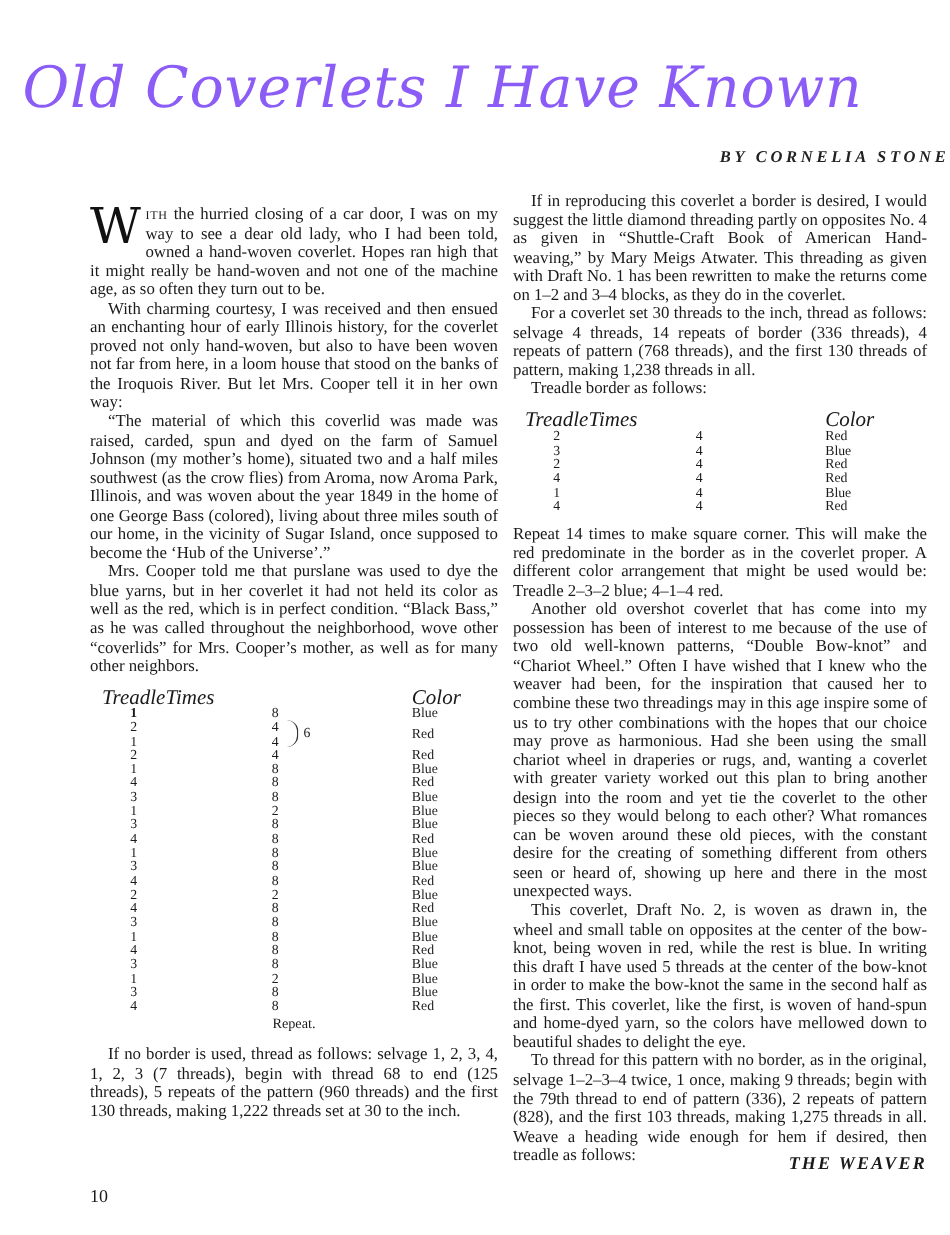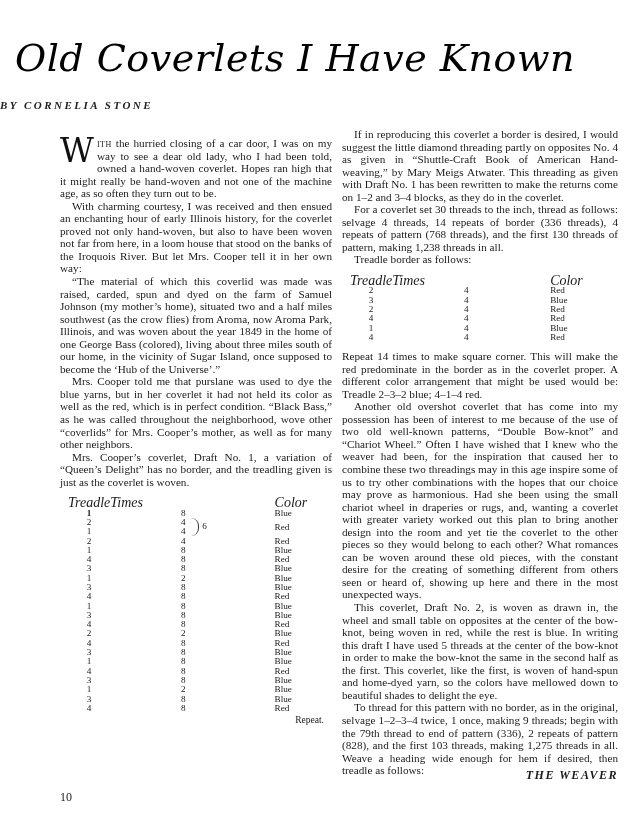--- a/index.html
+++ b/index.html
@@ -5,24 +5,24 @@
   html, body { margin: 0; padding: 0; background: #ffffff; }
   body {
     width: 633px; height: 823px; position: relative; overflow: hidden;
     font-family: "Liberation Serif", "DejaVu Serif", serif;
     color: #1a1a1a;
   }
   .title {
     position: absolute; left: 0; top: 36px; width: 590px; text-align: center;
     font-family: "DejaVu Serif", "Liberation Serif", serif;
     font-style: italic; font-size: 38px; font-weight: normal; letter-spacing: 0.5px;
-    color: #000000;
+    color: #8b5cf6;
   }
   .byline {
-    position: absolute; left: 0; top: 99px; width: 633px; text-align: left;
+    position: absolute; left: 0; top: 99px; width: 633px; text-align: right;
     font-style: italic; font-weight: bold; font-size: 11px; letter-spacing: 2.5px;
     color: #222;
   }
   .col {
     position: absolute; top: 137px; width: 272px;
     font-size: 11.2px; line-height: 12.55px; text-align: justify;
   }
   .col.left { left: 60px; }
   .col.right { left: 342px; top: 128px; width: 276px; }
   .col p { margin: 0; text-indent: 12px; }
@@ -45,21 +45,21 @@
   .t-left col.c1 { width: 38px; }
   .t-left col.c2 { width: 150px; }
   .t-left col.c3 { width: 68px; }
   .t-left td.color, .t-left th.color { text-align: left; padding-left: 18px; }
   .bracket-cell { position: relative; }
   .bracket {
     position: absolute; left: 80px; top: 0; height: 18px; width: 8px;
     border-right: 1px solid #333; border-radius: 0 8px 8px 0;
   }
   .bracket-num { position: absolute; left: 92px; top: 4px; }
-  .repeat { text-align: right; font-size: 9.5px; margin: 1px 0 0 0; padding-left: 8px; width: 256px; }
+  .repeat { text-align: center; font-size: 9.5px; margin: 1px 0 0 0; padding-left: 8px; width: 256px; }
   .t-right { width: 240px; margin: 9px 0 0 12px; }
   .t-right col.c1 { width: 40px; }
   .t-right col.c2 { width: 150px; }
   .t-right col.c3 { width: 50px; }
   .t-right td.color, .t-right th.color { text-align: left; padding-left: 10px; }
   .spacer { height: 8px; }
   .folio {
     position: absolute; top: 790px; left: 60px; font-weight: normal; font-size: 12px;
   }
   .mag {
@@ -73,21 +73,20 @@
 <div class="title">Old Coverlets I Have Known</div>
 <div class="byline">BY CORNELIA STONE</div>
 
 <div class="col left">
   <p class="dropcap-para">
     <span class="dropcap">W</span><span class="smallcaps">ith</span><span> the hurried closing of a car door, I was on my way to see a dear old lady, who I had been told, owned a hand-woven coverlet. Hopes ran high that it might really be hand-woven and not one of the machine age, as so often they turn out to be.</span>
   </p>
   <p>With charming courtesy, I was received and then ensued an enchanting hour of early Illinois history, for the coverlet proved not only hand-woven, but also to have been woven not far from here, in a loom house that stood on the banks of the Iroquois River. But let Mrs. Cooper tell it in her own way:</p>
   <p>“The material of which this coverlid was made was raised, carded, spun and dyed on the farm of Samuel Johnson (my mother’s home), situated two and a half miles southwest (as the crow flies) from Aroma, now Aroma Park, Illinois, and was woven about the year 1849 in the home of one George Bass (colored), living about three miles south of our home, in the vicinity of Sugar Island, once supposed to become the ‘Hub of the Universe’.”</p>
   <p>Mrs. Cooper told me that purslane was used to dye the blue yarns, but in her coverlet it had not held its color as well as the red, which is in perfect condition. “Black Bass,” as he was called throughout the neighborhood, wove other “coverlids” for Mrs. Cooper’s mother, as well as for many other neighbors.</p>
-  <p>Mrs. Cooper’s coverlet, Draft No. 1, a variation of “Queen’s Delight” has no border, and the treadling given is just as the coverlet is woven.</p>
 
   <table class="draft t-left">
     <colgroup>
         <col class="c1">
         <col class="c2">
         <col class="c3">
       </colgroup>
     <thead>
       <tr>
         <th>Treadle</th>
@@ -208,20 +207,21 @@
         </tr>
         <tr>
           <td>4</td>
           <td>8</td>
           <td class="color">Red</td>
         </tr>
       </tbody>
   </table>
   <div class="repeat">Repeat.</div>
   <div class="spacer"></div>
+  <p>If no border is used, thread as follows: selvage 1, 2, 3, 4, 1, 2, 3 (7 threads), begin with thread 68 to end (125 threads), 5 repeats of the pattern (960 threads) and the first 130 threads, making 1,222 threads set at 30 to the inch.</p>
 </div>
 
 <div class="col right">
   <p>If in reproducing this coverlet a border is desired, I would suggest the little diamond threading partly on opposites No. 4 as given in “Shuttle-Craft Book of American Hand-weaving,” by Mary Meigs Atwater. This threading as given with Draft No. 1 has been rewritten to make the returns come on 1–2 and 3–4 blocks, as they do in the coverlet.</p>
   <p>For a coverlet set 30 threads to the inch, thread as follows: selvage 4 threads, 14 repeats of border (336 threads), 4 repeats of pattern (768 threads), and the first 130 threads of pattern, making 1,238 threads in all.</p>
   <p>Treadle border as follows:</p>
   <table class="draft t-right">
     <colgroup>
         <col class="c1">
         <col class="c2">

